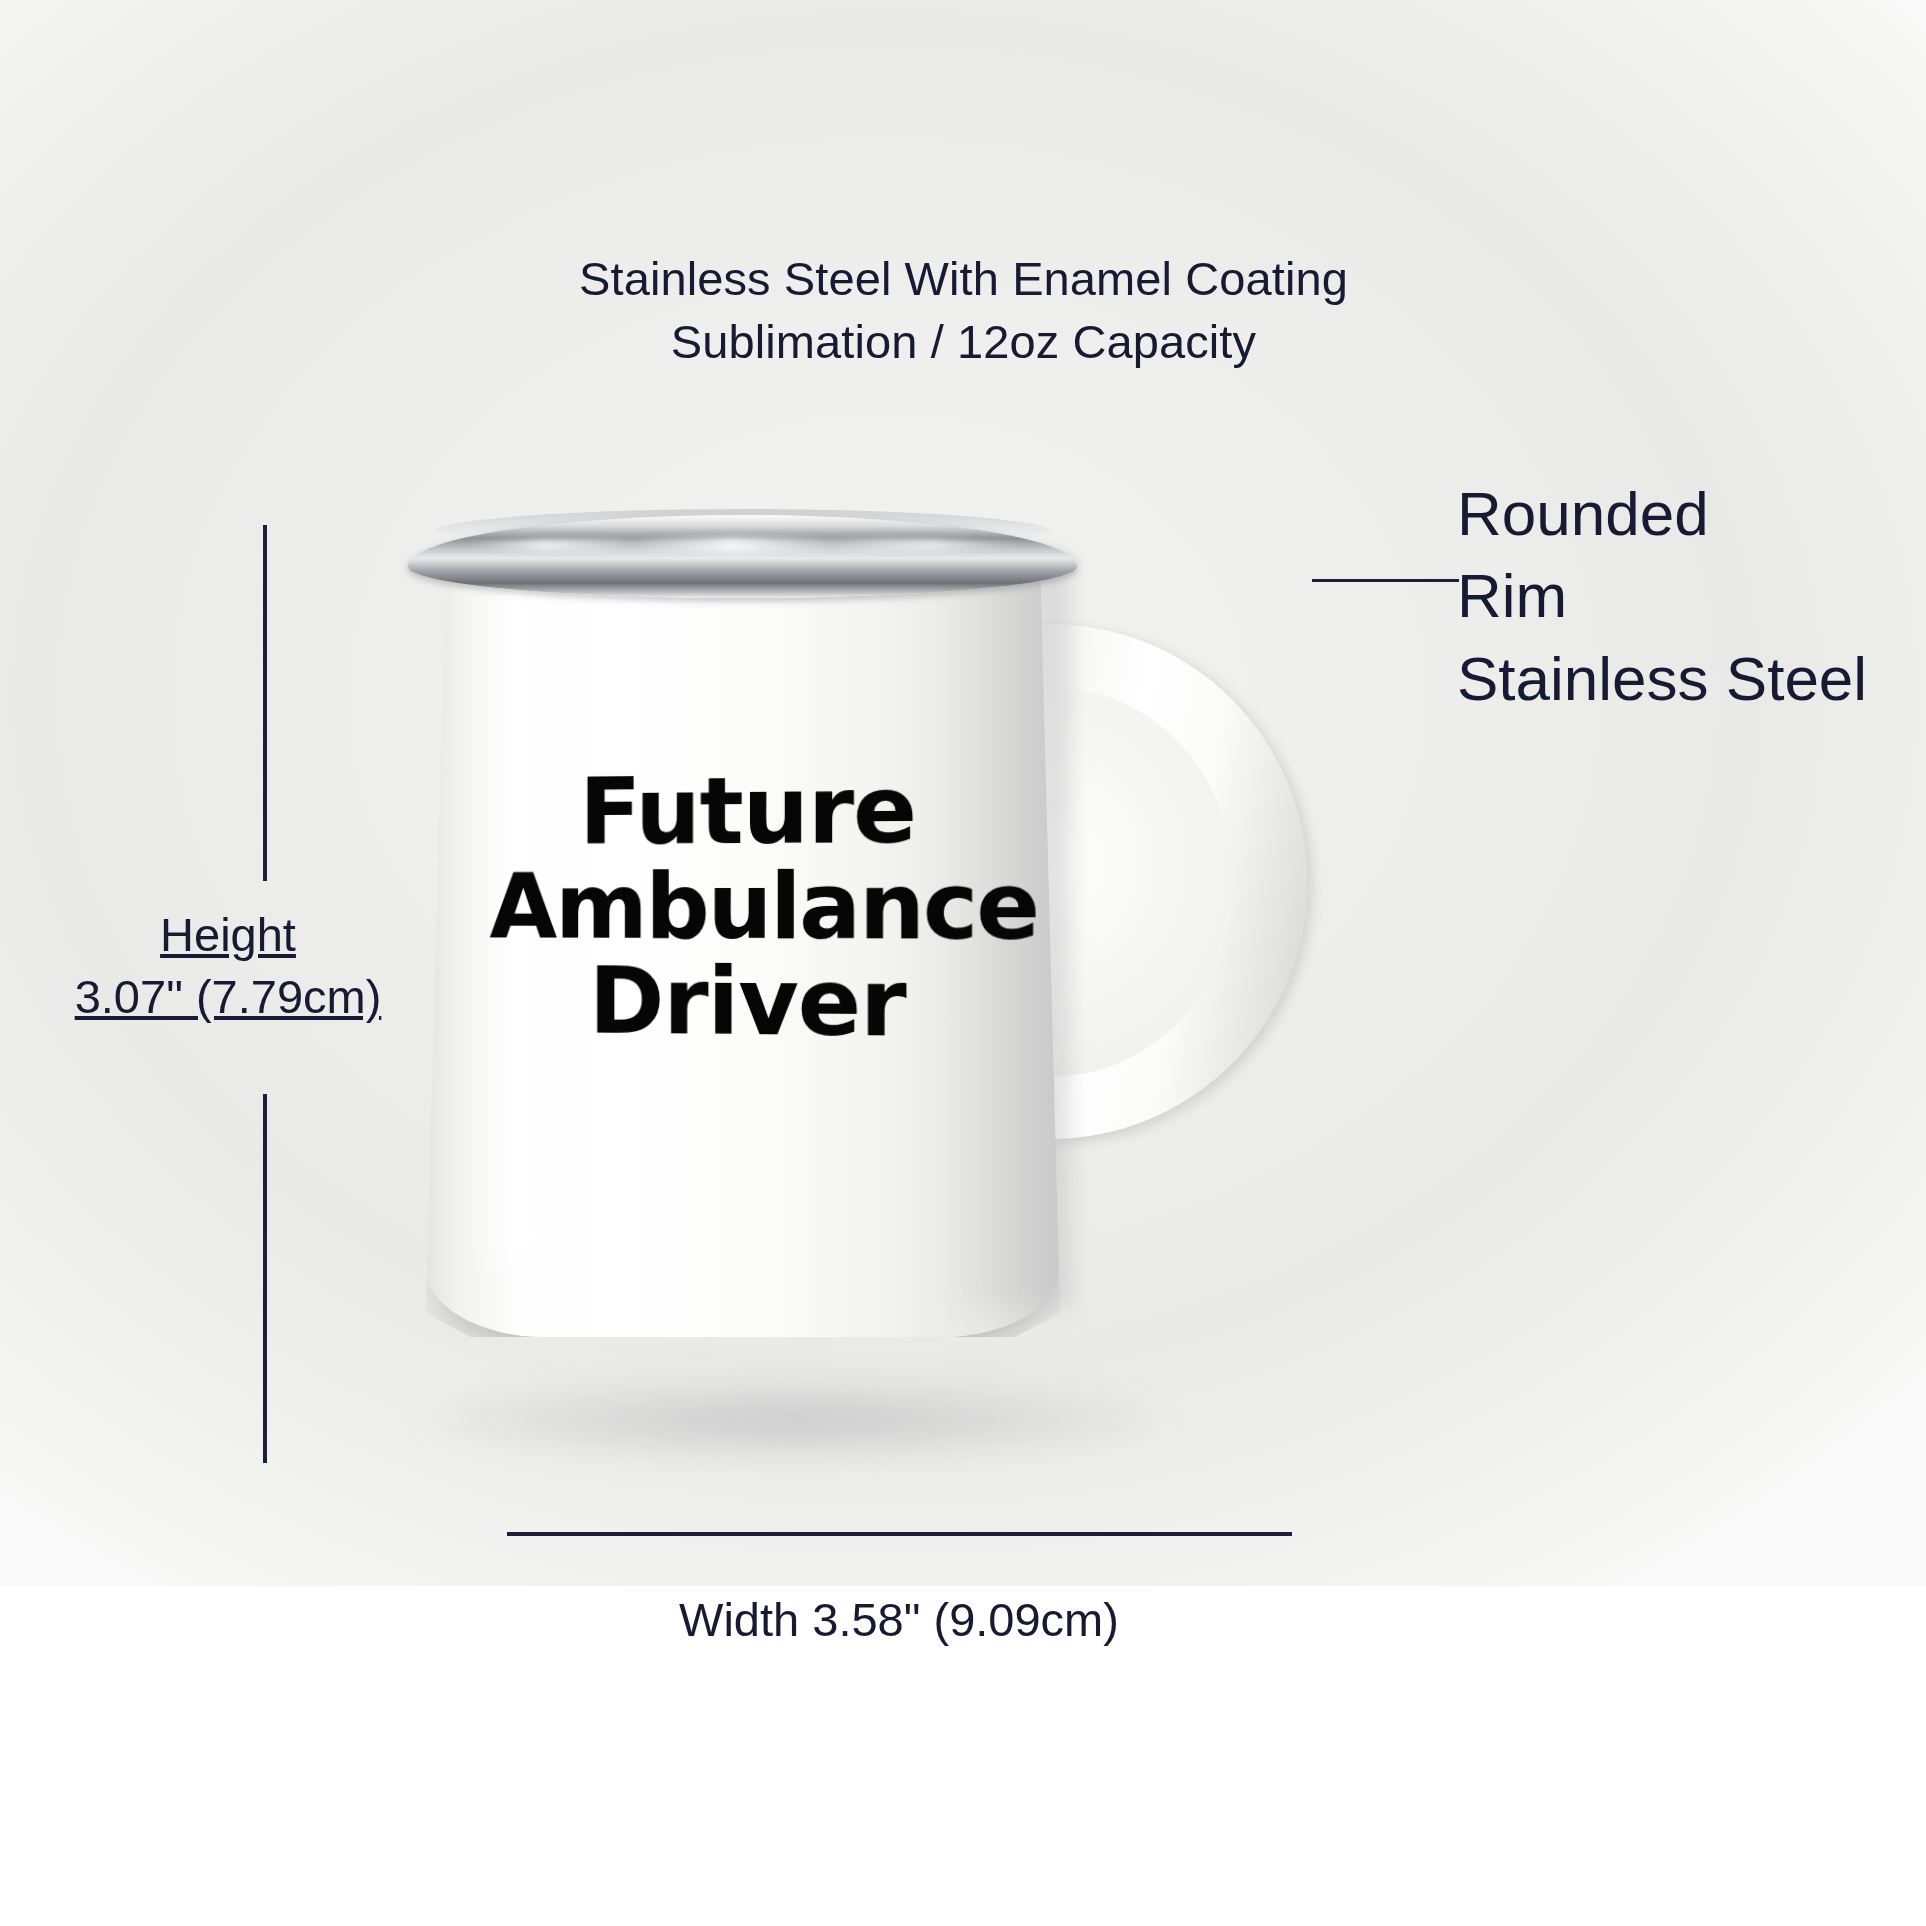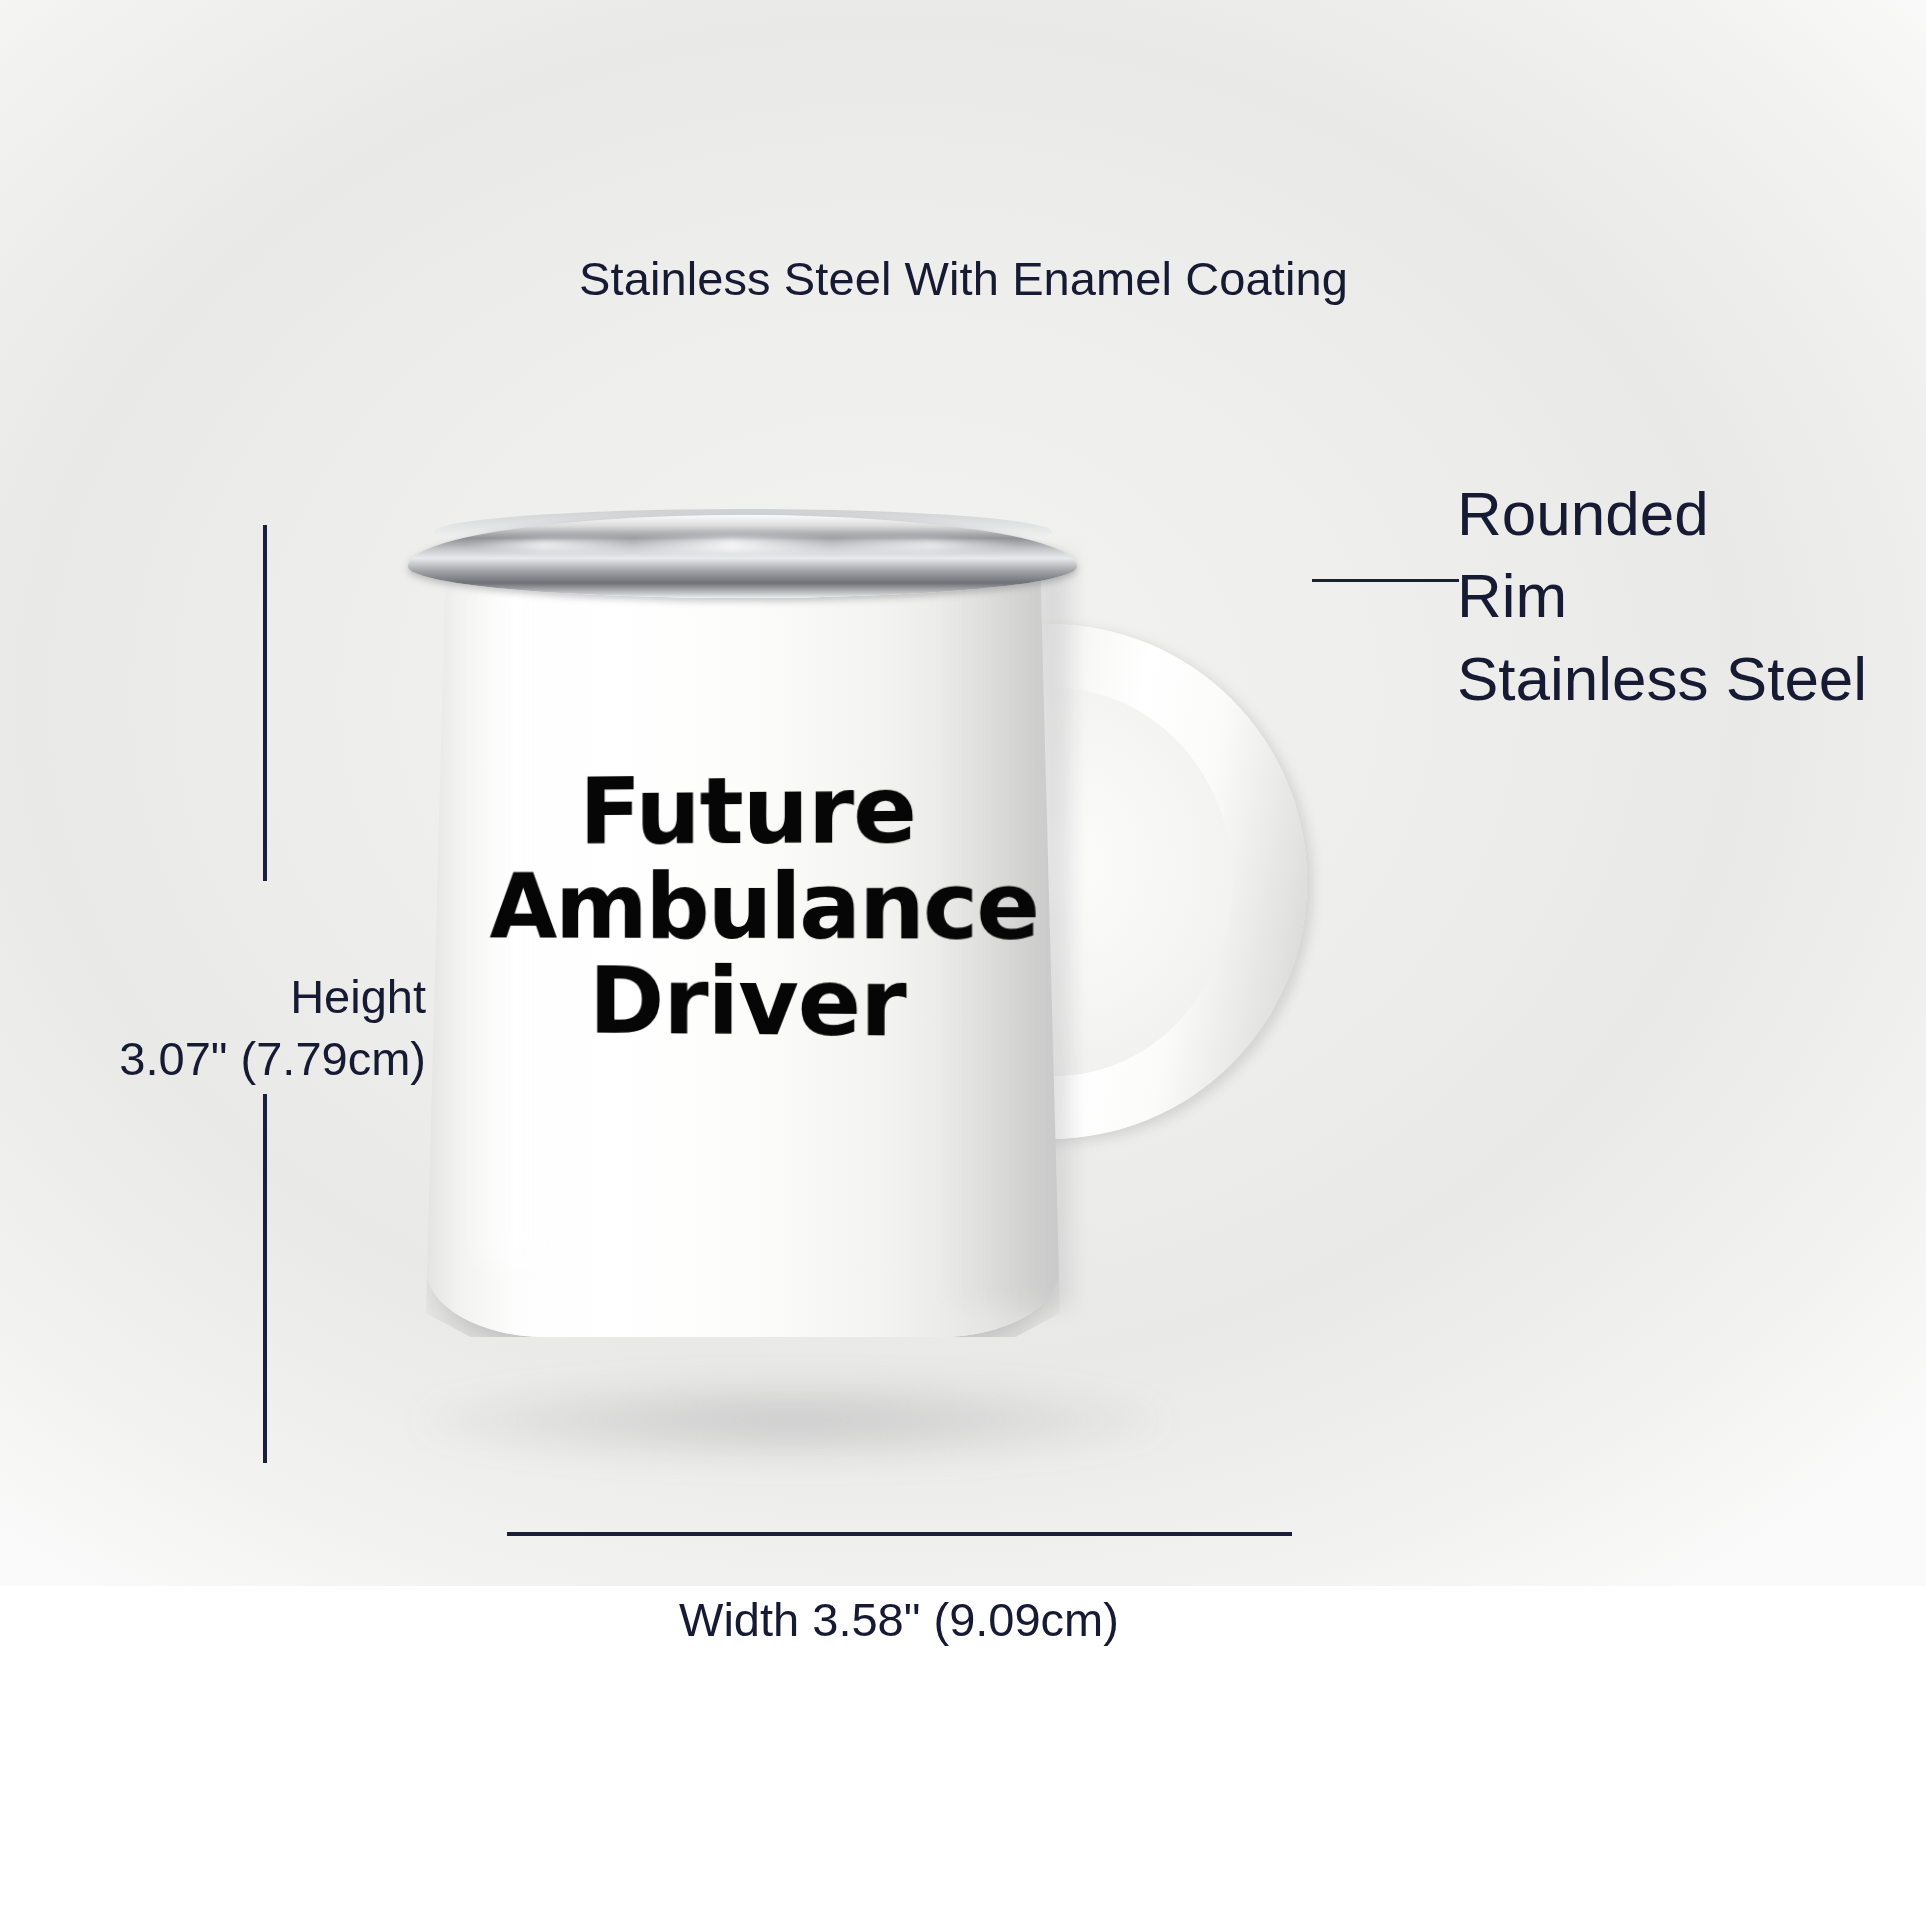--- a/index.html
+++ b/index.html
@@ -46,26 +46,27 @@
     width: 436px;
     color: #161a33;
     font-size: 62px;
     line-height: 1.33;
   }
   .rim-callout .spec-line { white-space: nowrap; }
 
   .height-label {
     position: absolute;
     left: 30px;
-    top: 966px;
+    top: 904px;
     width: 396px;
-    text-align: right;
+    text-align: center;
     color: #161a33;
     font-size: 47px;
     line-height: 1.32;
+    text-decoration: underline;
   }
 
   .width-label {
     position: absolute;
     left: 503px;
     top: 1589px;
     width: 792px;
     text-align: center;
     color: #161a33;
     font-size: 47px;
@@ -276,20 +277,21 @@
     z-index: 0;
   }
 </style>
 </head>
 <body>
 
 <div id="stage">
 
   <div class="spec-block">
     <span class="spec-line">Stainless Steel With Enamel Coating</span>
+    <span class="spec-line">Sublimation / 12oz Capacity</span>
   </div>
 
   <div class="rim-callout">
     <span class="spec-line">Rounded</span>
     <span class="spec-line">Rim</span>
     <span class="spec-line">Stainless Steel</span>
   </div>
   <div class="leader-rule"></div>
 
   <div class="v-rule top"></div>

